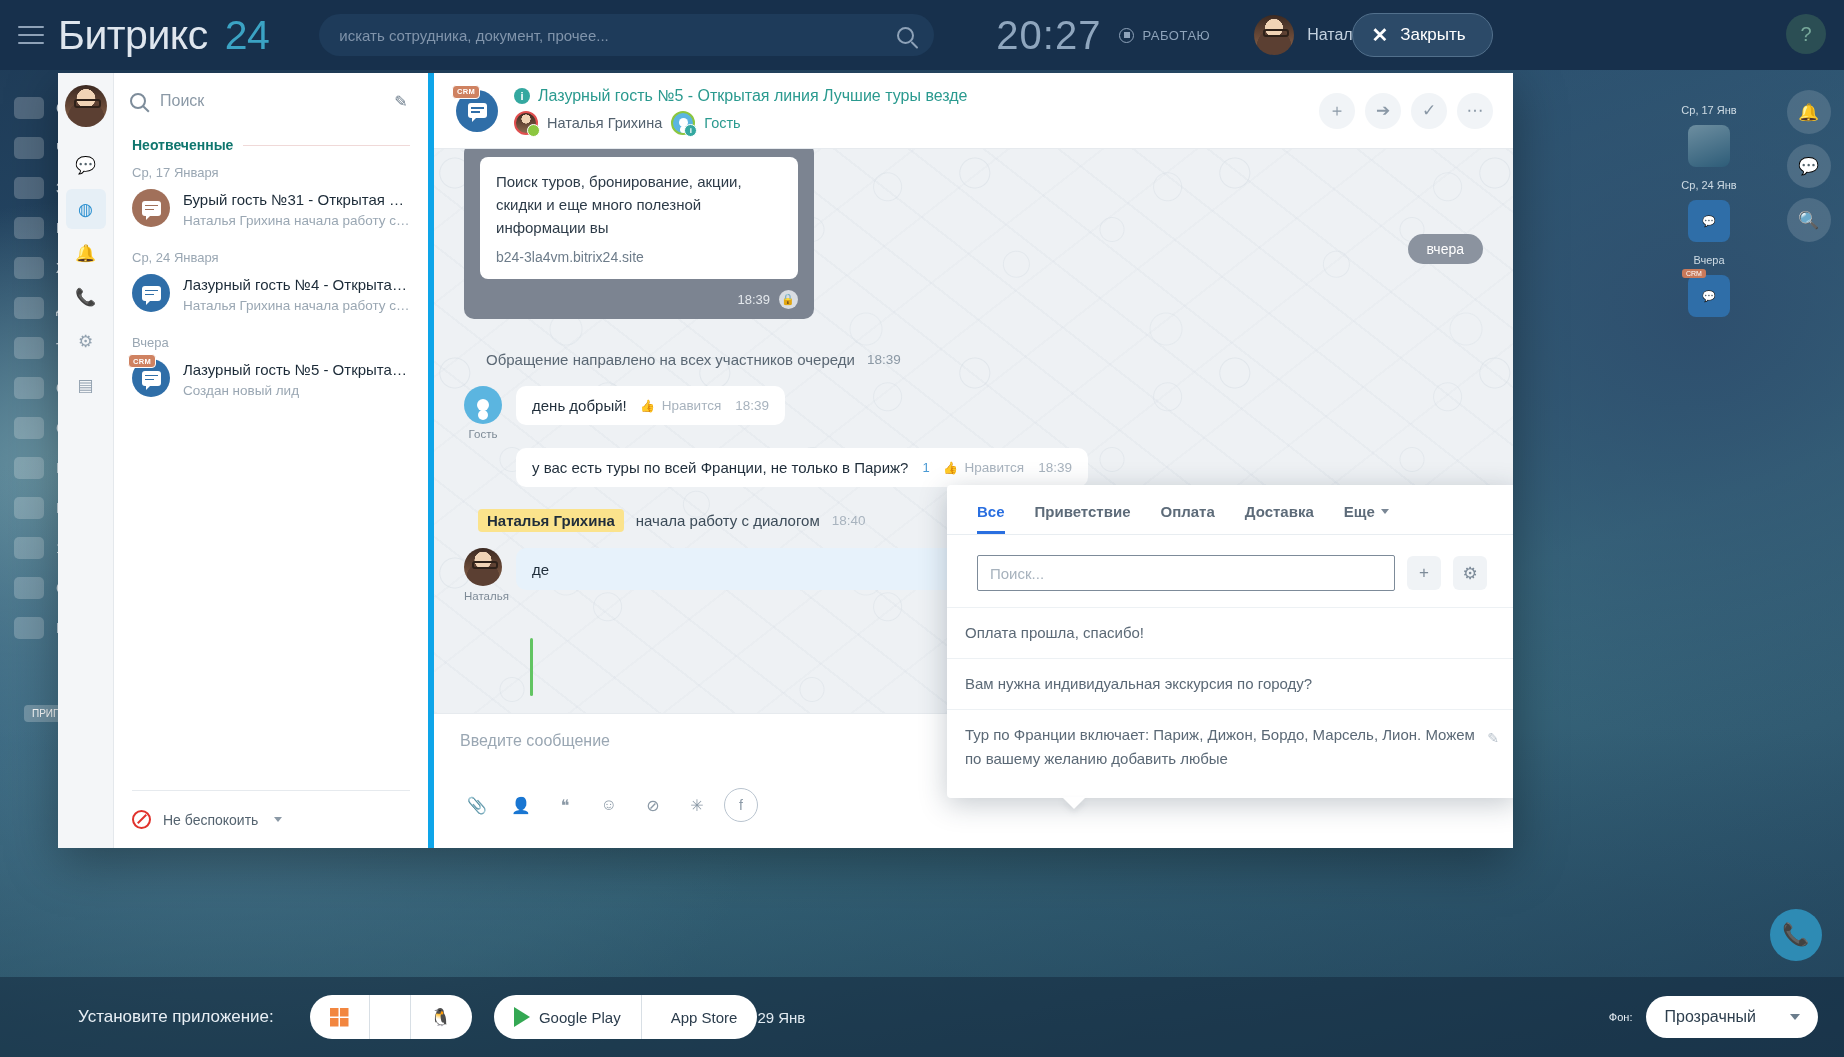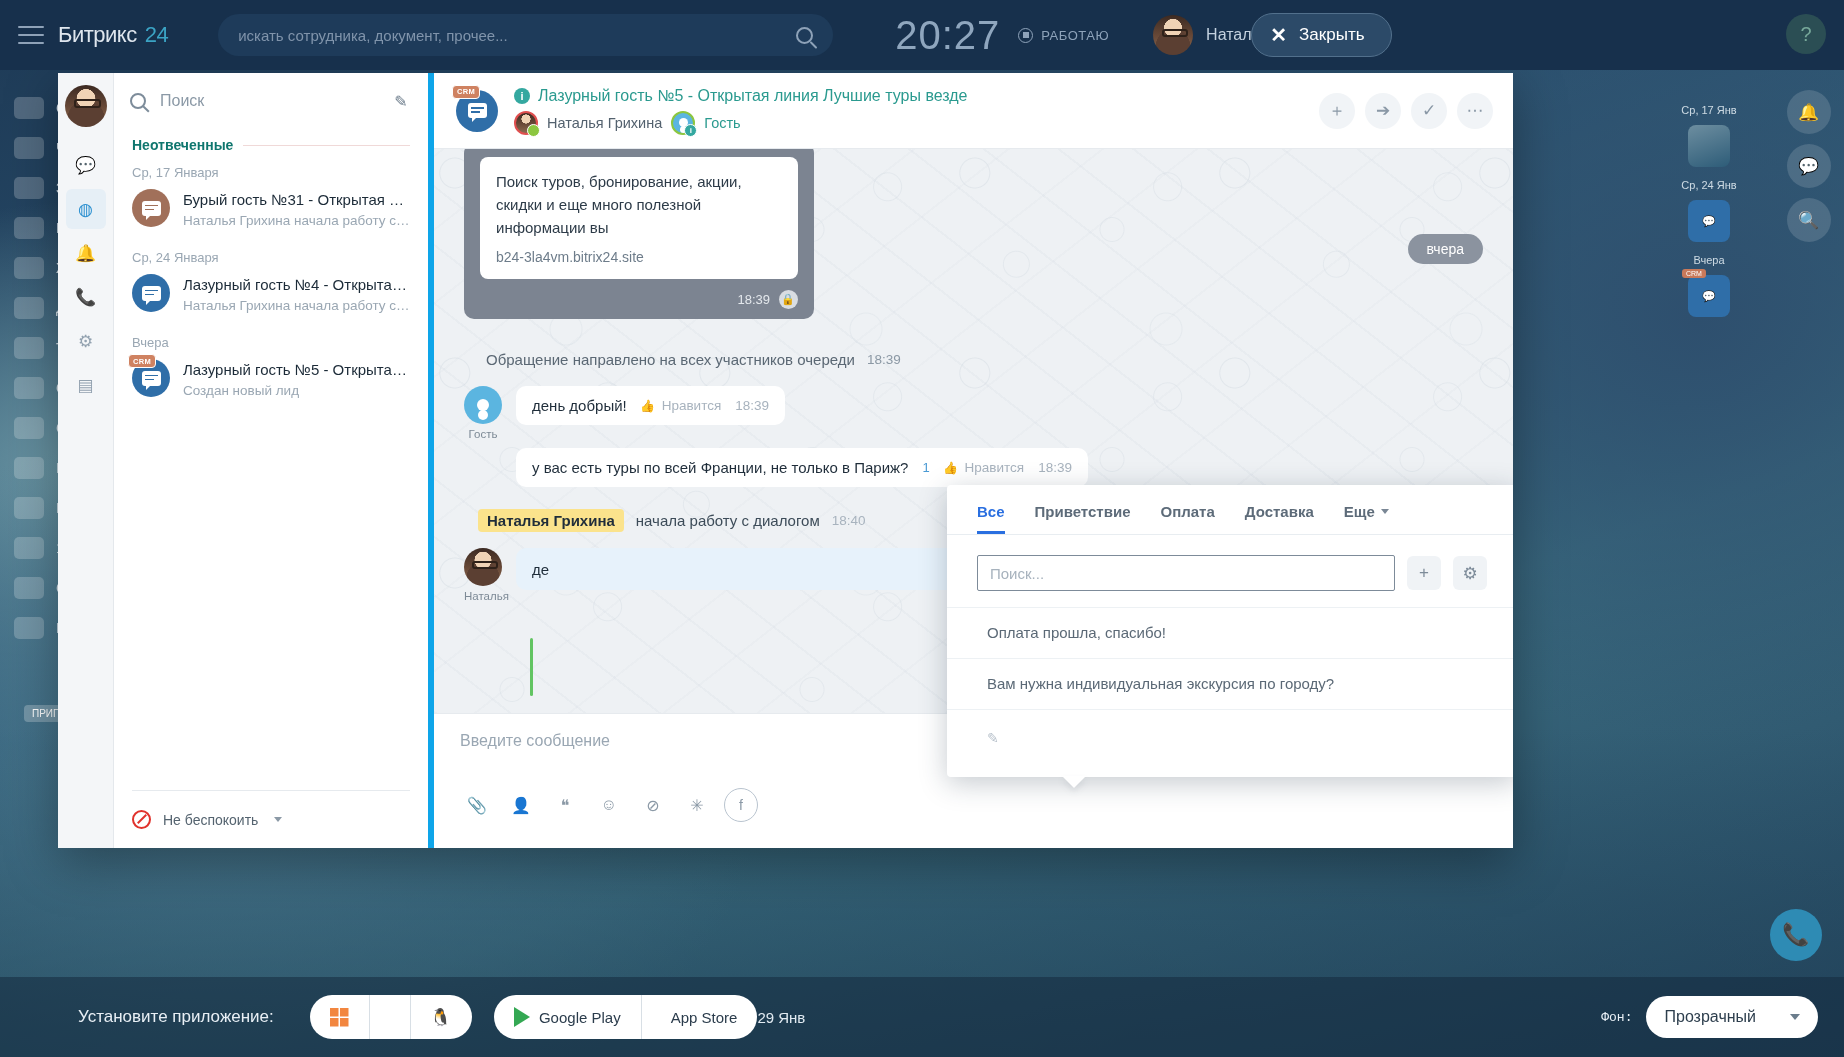--- a/index.html
+++ b/index.html
@@ -36,22 +36,22 @@
     display: flex; align-items: center;
     z-index: 40;
   }
   .burger {
     width: 26px; height: 18px; margin-left: 18px; margin-right: 14px;
     display: flex; flex-direction: column; justify-content: space-between;
     cursor: pointer;
   }
   .burger span { display: block; height: 2px; background: #8fa2b8; border-radius: 1px; }
   .brand {
-    font-size: 22px; color: #dfe6ee; letter-spacing: -0.5px;
-    display: flex; align-items: baseline; gap: 8px; justify-content: flex-end;
+    font-size: 41px; color: #dfe6ee; letter-spacing: -0.5px;
+    display: flex; align-items: baseline; gap: 17px; justify-content: flex-end;
   }
   .brand .num { color: #3ba3c4; }
   .top-search {
     margin-left: 50px;
     width: 615px; height: 42px;
     background: #1e3b5a;
     border-radius: 21px;
     display: flex; align-items: center;
     padding: 0 20px;
   }
@@ -201,21 +201,21 @@
   .play-logo {
     width: 0; height: 0;
     border-left: 16px solid #34a853;
     border-top: 10px solid transparent;
     border-bottom: 10px solid transparent;
   }
   .date-29 { color: #e2ebf2; font-size: 15px; }
   .fon-group {
     position: absolute; right: 26px; display: flex; align-items: center; gap: 14px;
   }
-  .fon-label { color: #e9f0f6; font-size: 13px; font-family: Liberation Mono, monospace; }
+  .fon-label { color: #e9f0f6; font-size: 11px; }
   .fon-select {
     background: #fff; border-radius: 22px; height: 42px;
     padding: 0 18px; display: flex; align-items: center; gap: 34px;
     color: #2d3e4d; font-size: 16px; cursor: pointer;
   }
   .caret-d { width:0;height:0;border-left:5px solid transparent;border-right:5px solid transparent;border-top:6px solid #6b7d8c;}
   .phone-fab {
     position: absolute; right: 22px; bottom: 96px;
     width: 52px; height: 52px; border-radius: 50%;
     background: #2e8bb4; color: #fff;
@@ -544,21 +544,21 @@
   }
   .qr-search::placeholder { color: #a7b2bd; }
   .qr-iconbtn {
     width: 34px; height: 34px; border-radius: 6px; background: #f0f3f6;
     display: flex; align-items: center; justify-content: center;
     color: #7d8b99; font-size: 17px; cursor: pointer; flex-shrink: 0;
   }
   .qr-list { padding-bottom: 14px; }
   .qr-item {
     display: flex; align-items: flex-start; gap: 12px;
-    padding: 13px 40px; border-top: 1px solid #edf1f4;
+    padding: 13px 18px; border-top: 1px solid #edf1f4;
     font-size: 15px; color: #5b6976; line-height: 24px; cursor: pointer;
   }
   .qr-item .txt { flex: 1; }
   .qr-pencil { color: #b5bfc9; font-size: 14px; padding-top: 3px; }
   .qr-arrow {
     position: absolute; left: 115px; bottom: -11px;
     width: 0; height: 0;
     border-left: 12px solid transparent;
     border-right: 12px solid transparent;
     border-top: 12px solid #fff;
@@ -905,20 +905,21 @@
       </div>
 
       <div class="qr-list">
         <div class="qr-item">
           <span class="txt">Оплата прошла, спасибо!</span>
         </div>
         <div class="qr-item">
           <span class="txt">Вам нужна индивидуальная экскурсия по городу?</span>
         </div>
         <div class="qr-item">
+          <span class="txt">Тур по Франции включает: Париж, Дижон, Бордо, Марсель, Лион. Можем по вашему желанию добавить любые</span>
           <span class="qr-pencil">✎</span>
         </div>
       </div>
 
       <div class="qr-arrow"></div>
     </div>
 
   </div>
 </div>
 

